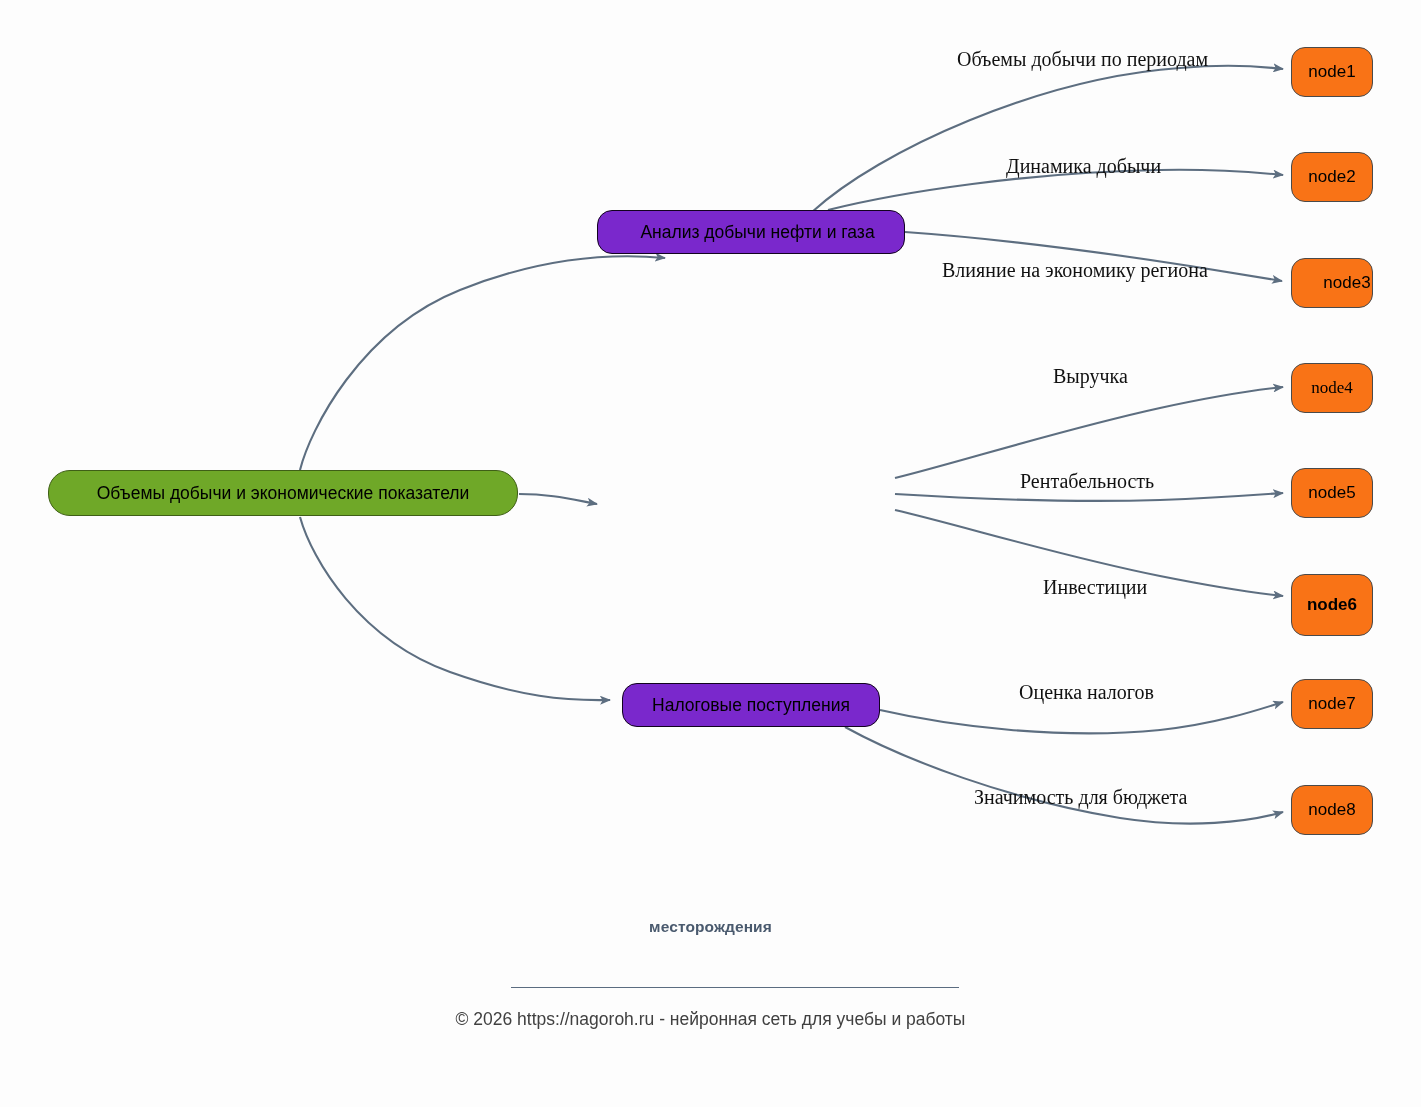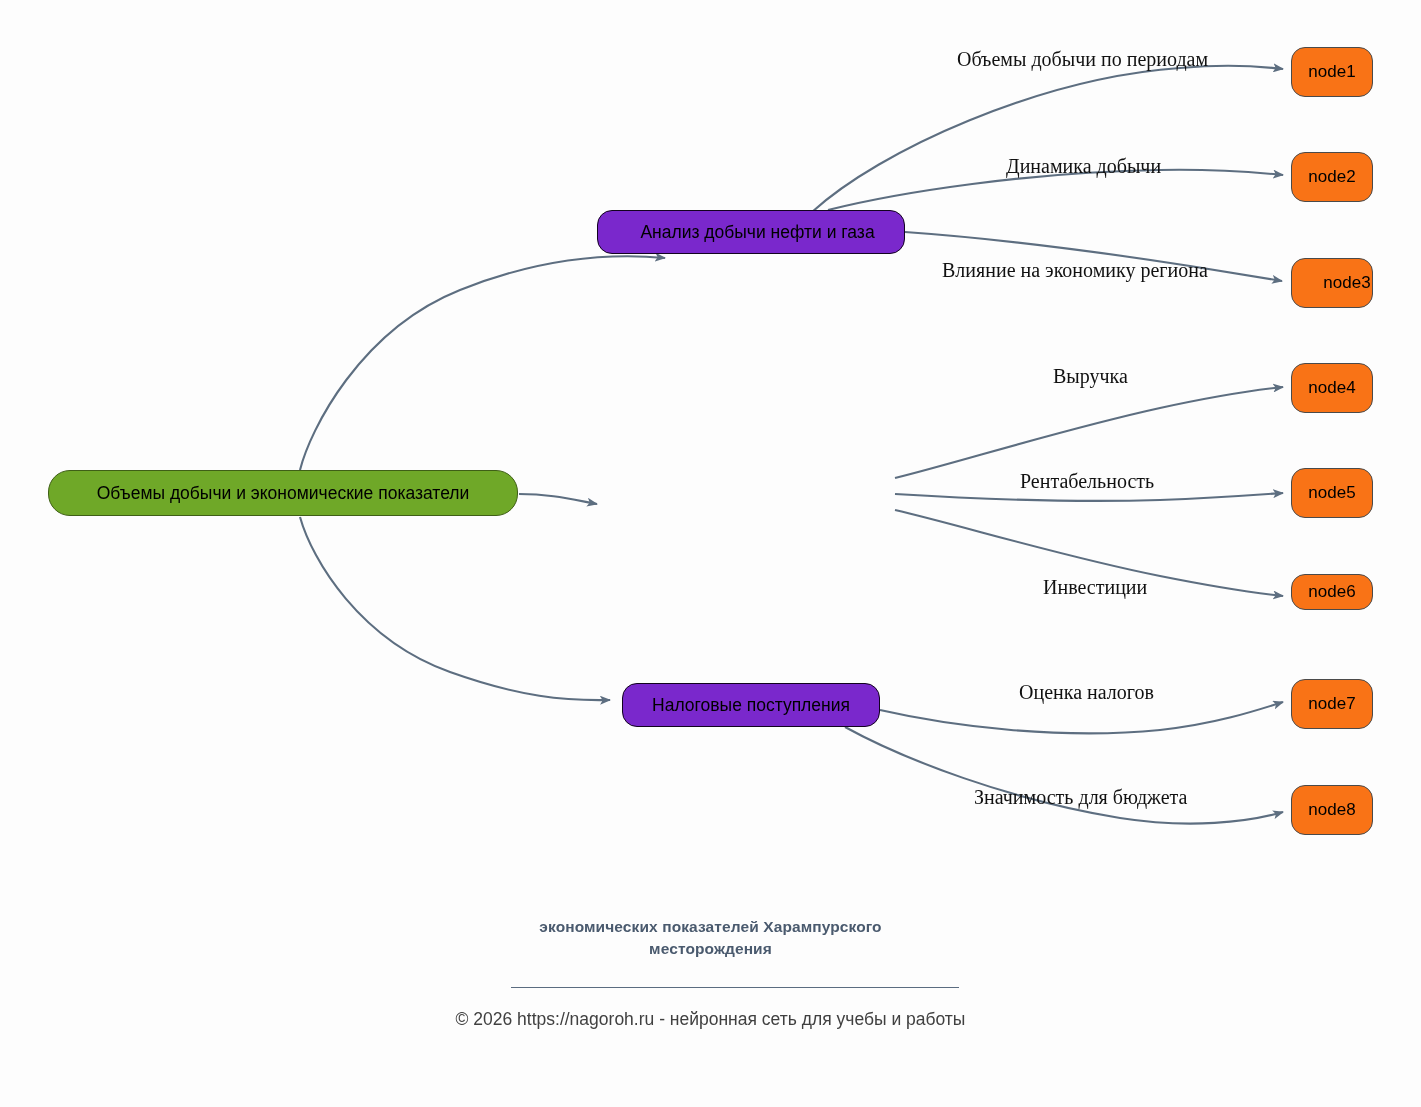--- a/index.html
+++ b/index.html
@@ -124,47 +124,46 @@
 
   <div class="node node-leaf" style="left:1291px;top:47px;width:82px;height:50px;">
     <span>node1</span>
   </div>
   <div class="node node-leaf" style="left:1291px;top:152px;width:82px;height:50px;">
     <span>node2</span>
   </div>
   <div class="node node-leaf" style="left:1291px;top:258px;width:82px;height:50px;padding-left:30px;">
     <span>node3</span>
   </div>
-  <div class="node node-leaf" style="left:1291px;top:363px;width:82px;height:50px;">
+  <div class="node node-leaf" style="left:1291px;top:363px;width:82px;height:50px;font-family:Liberation Serif, serif;">
     <span>node4</span>
   </div>
   <div class="node node-leaf" style="left:1291px;top:468px;width:82px;height:50px;">
     <span>node5</span>
   </div>
-  <div class="node node-leaf" style="left:1291px;top:574px;width:82px;height:36px;">
+  <div class="node node-leaf" style="left:1291px;top:574px;width:82px;height:62px;font-weight:bold;">
     <span>node6</span>
   </div>
   <div class="node node-leaf" style="left:1291px;top:679px;width:82px;height:50px;">
     <span>node7</span>
   </div>
   <div class="node node-leaf" style="left:1291px;top:785px;width:82px;height:50px;">
     <span>node8</span>
   </div>
 
   <div class="edge-label" style="left:957px;top:48px;">Объемы добычи по периодам</div>
   <div class="edge-label" style="left:1006px;top:155px;">Динамика добычи</div>
   <div class="edge-label" style="left:942px;top:259px;">Влияние на экономику региона</div>
   <div class="edge-label" style="left:1053px;top:365px;">Выручка</div>
   <div class="edge-label" style="left:1020px;top:470px;">Рентабельность</div>
   <div class="edge-label" style="left:1043px;top:576px;">Инвестиции</div>
   <div class="edge-label" style="left:1019px;top:681px;">Оценка налогов</div>
   <div class="edge-label" style="left:974px;top:786px;">Значимость для бюджета</div>
 
   <div class="caption">
-    <div>экономических показателей Харампурского</div>
     <div>месторождения</div>
   </div>
 
   <div class="rule"></div>
 
   <div class="footer">© 2026 https://nagoroh.ru - нейронная сеть для учебы и работы</div>
 
 </div>
 
 </body></html>

